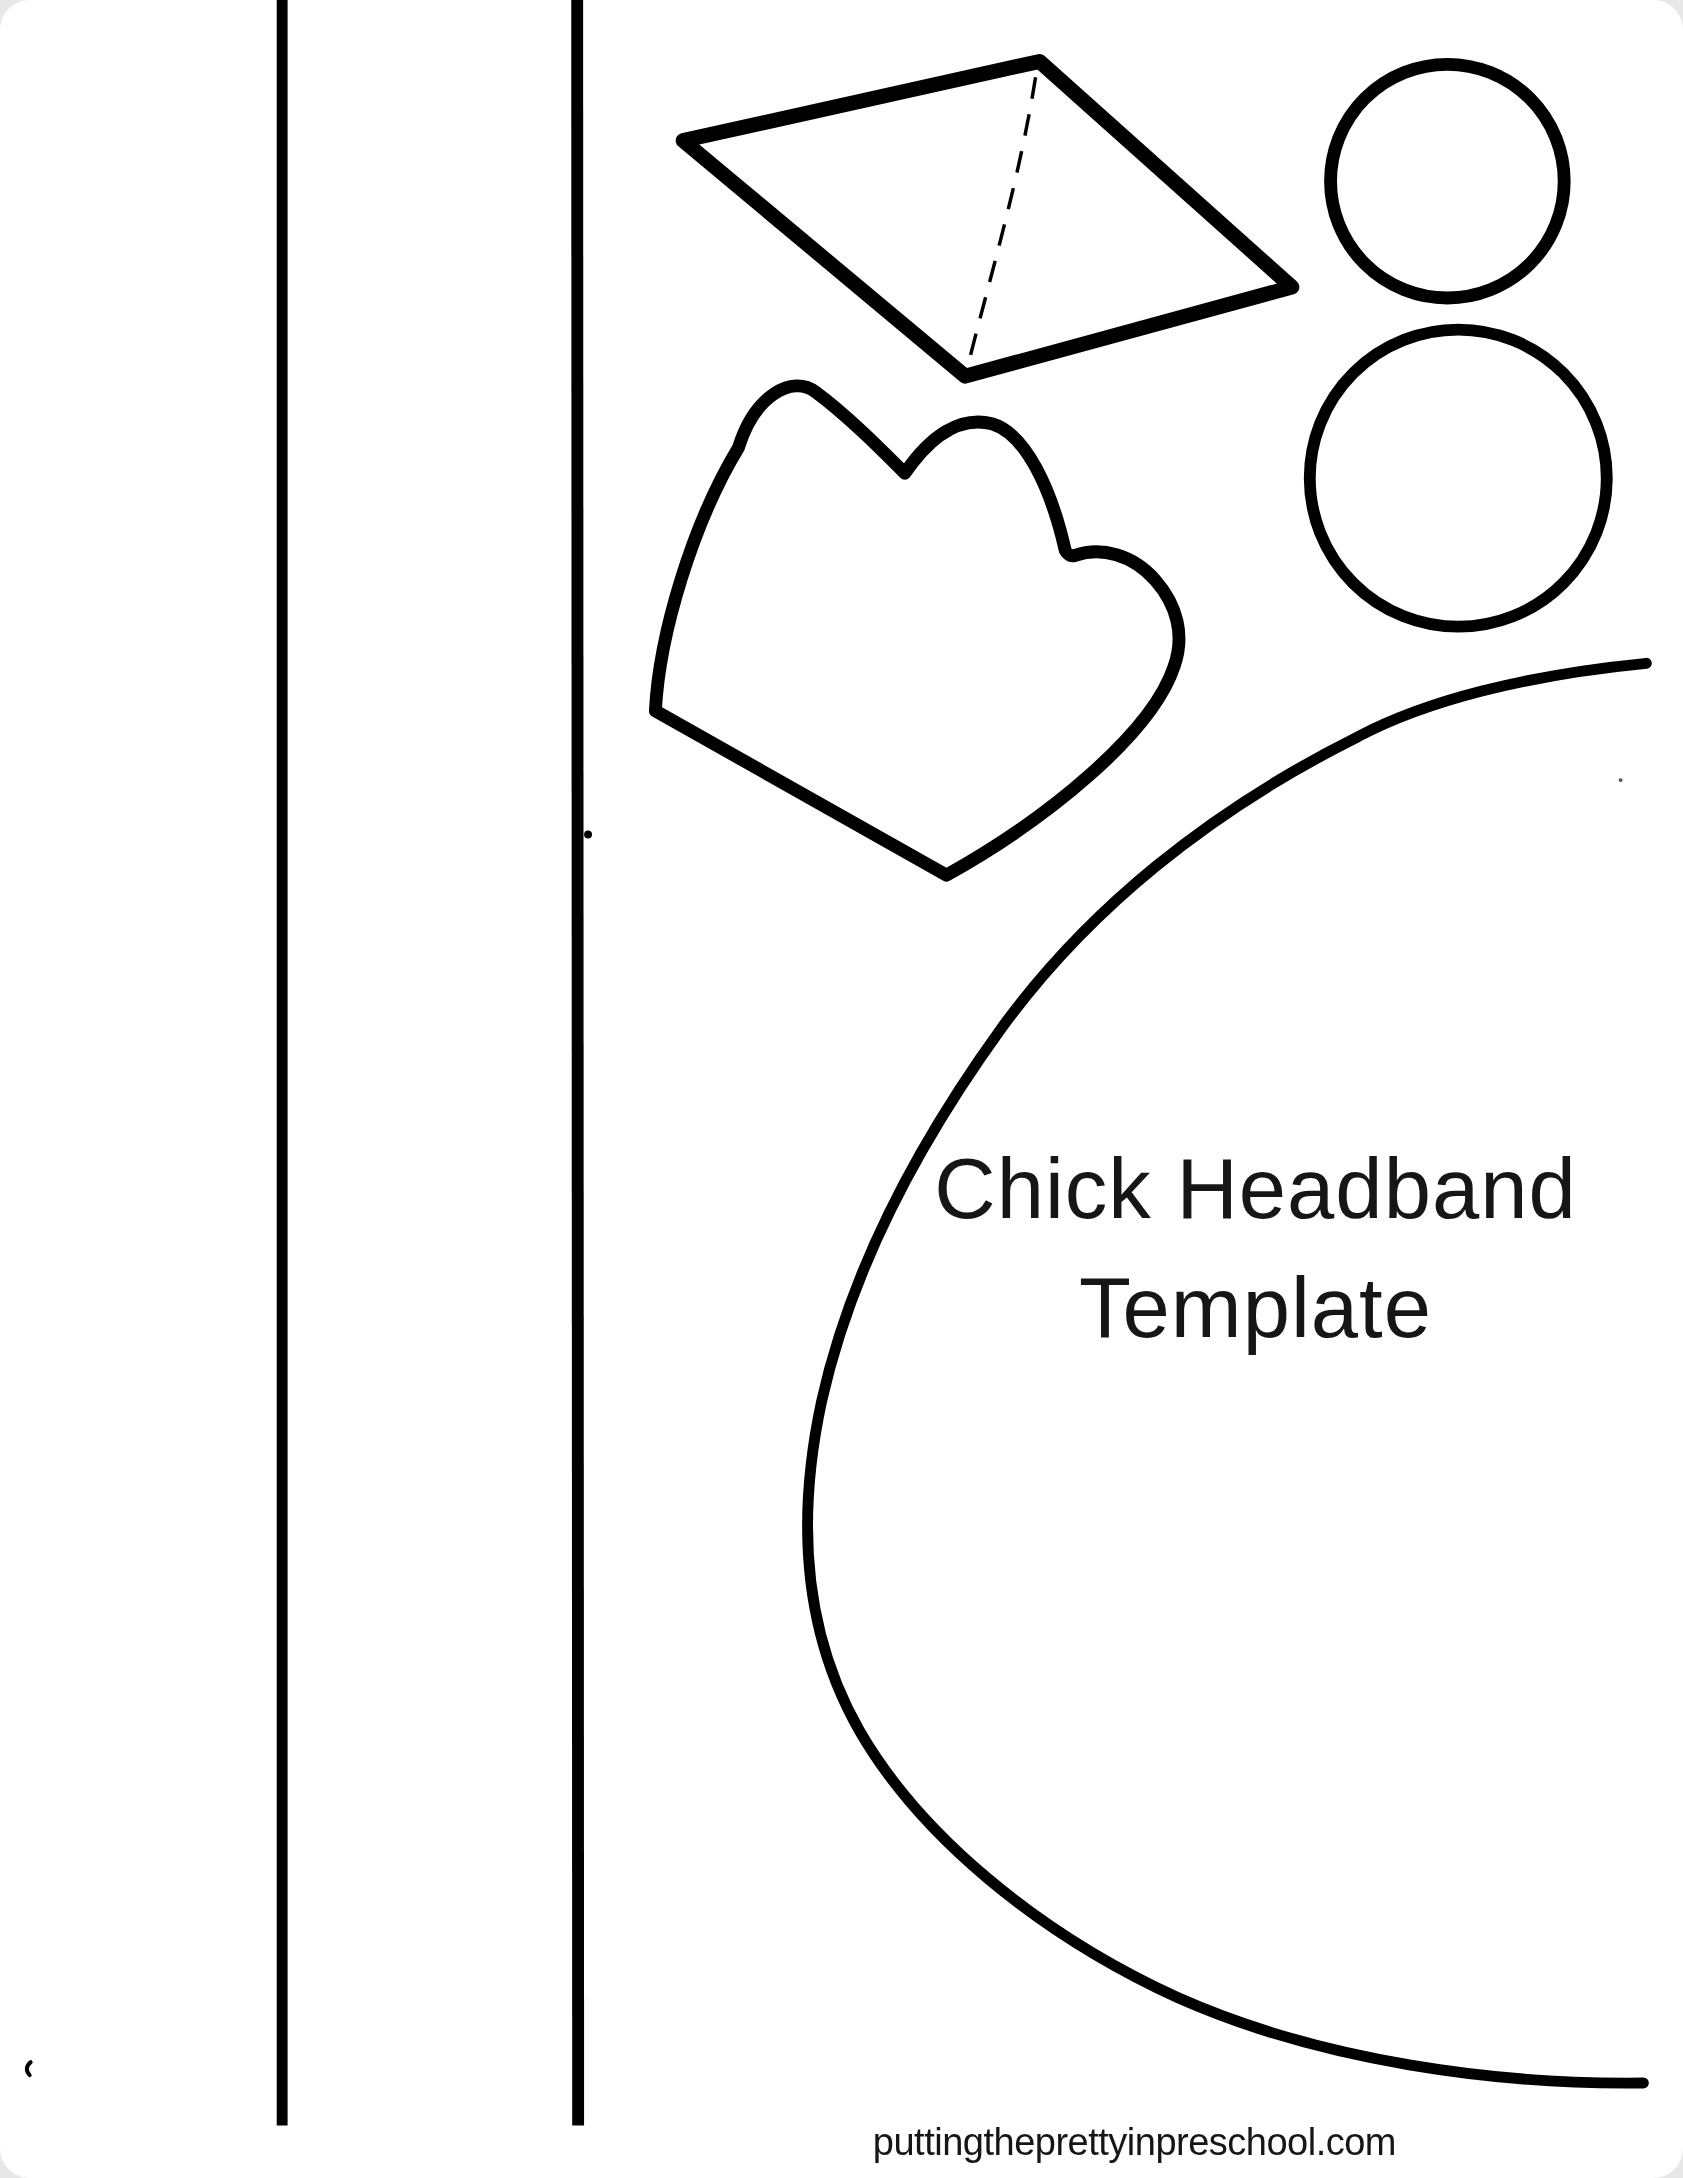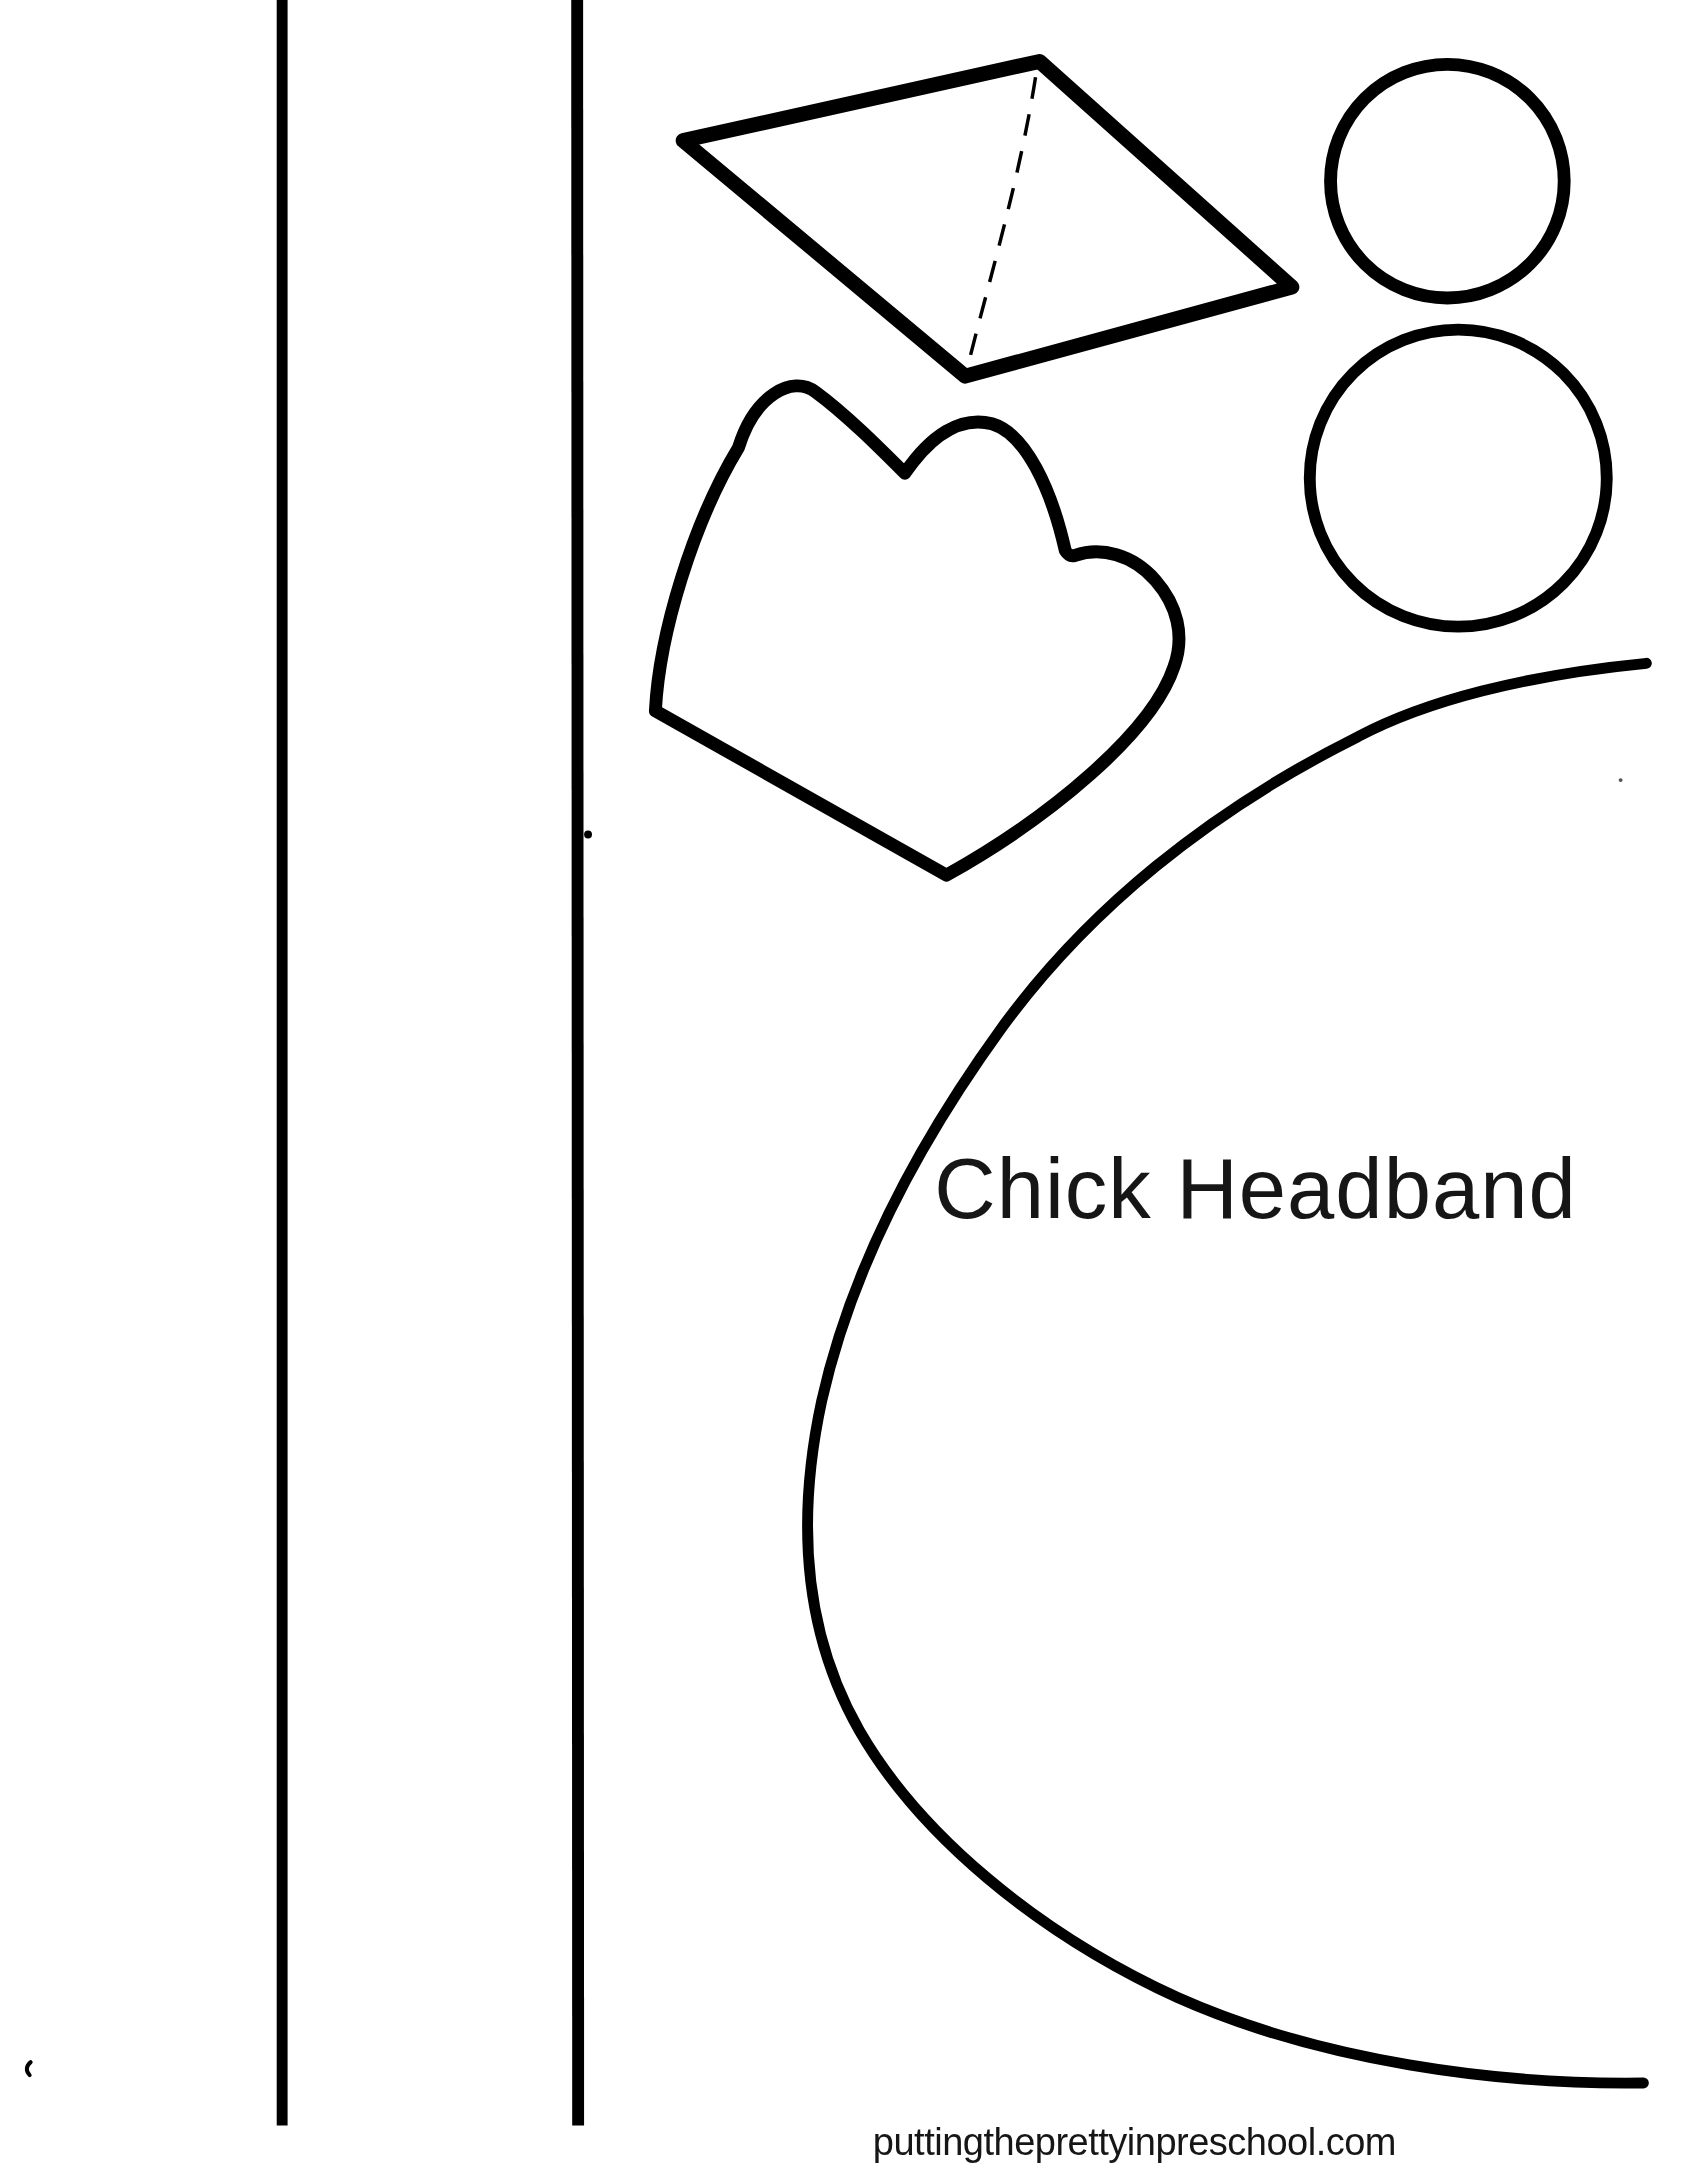--- a/index.html
+++ b/index.html
@@ -7,20 +7,21 @@
     padding: 0;
     background: #e8e8e8;
   }
   .page {
     position: relative;
     width: 1683px;
     height: 2178px;
     background: var(--paper, #ffffff);
     overflow: hidden;
     font-family: "Liberation Sans", sans-serif;
+    border-radius: 30px;
   }
   .shapes-svg {
     position: absolute;
     left: 0;
     top: 0;
     width: 1683px;
     height: 2178px;
     display: block;
   }
   .title-block {
@@ -84,18 +85,19 @@
              C 928 1852 1046 1952 1190 2018
              C 1334 2082 1512 2106 1660 2104" stroke-width="11" fill="none" stroke-linecap="round" stroke="#000000"></path>
 
     <path d="M 31 2083 C 26 2087 26 2092 30 2096" stroke-width="4" fill="none" stroke-linecap="round" stroke="#000000"></path>
     <circle cx="594" cy="843" r="4" fill="#000000"></circle>
     <circle cx="1637" cy="788" r="2" fill="#555555"></circle>
   </svg>
 
   <div class="title-block">
     <div>Chick Headband</div>
+    <div>Template</div>
   </div>
 
   <div class="footer-url">puttingtheprettyinpreschool.com</div>
 
 </div>
 
 
 </body></html>

